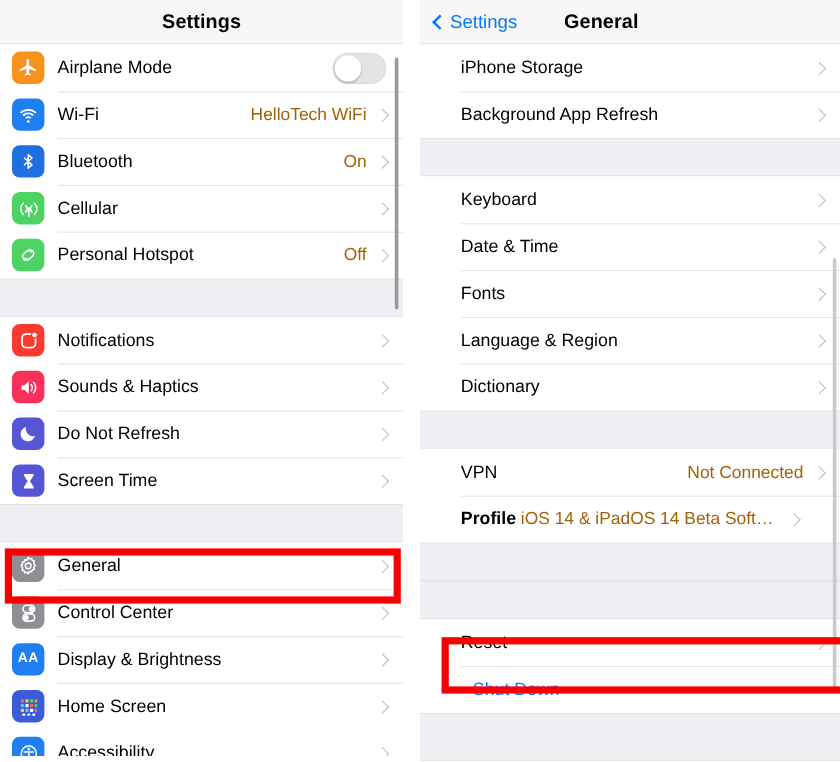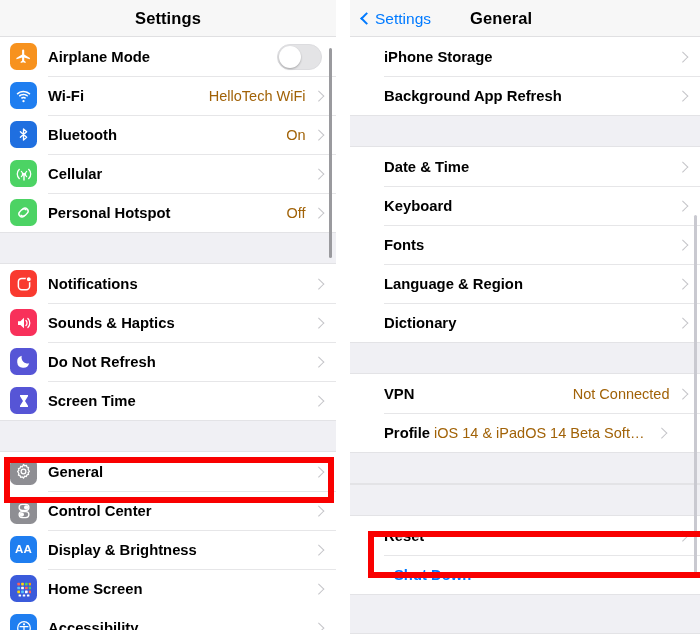--- a/index.html
+++ b/index.html
@@ -45,21 +45,21 @@
   .row + .row::before {
     content: ""; position: absolute; left: 48px; right: 0; top: 0; height: 1px; background: #e6e6e8;
   }
   .panel-right .row + .row::before { left: 34px; }
 
   .icon {
     width: 27px; height: 27px; border-radius: 6.5px; flex: 0 0 27px;
     display: flex; align-items: center; justify-content: center;
     color: #ffffff; margin-right: 11px;
   }
-  .row-label { font-size: 14.8px; color: #000000; flex: 1; white-space: nowrap; font-weight: bold; }
+  .row-label { font-size: 14.8px; color: #000000; flex: 1; white-space: nowrap; }
   .row-label.bold { font-weight: bold; flex: 0 0 auto; margin-right: 4px; }
   .row-value { font-size: 14.5px; color: #a16207; margin-right: 9px; white-space: nowrap;
     overflow: hidden; text-overflow: ellipsis; max-width: 215px; text-align: right; }
   .chev {
     width: 7.5px; height: 7.5px; border-top: 1.9px solid #c4c4c8; border-right: 1.9px solid #c4c4c8;
     transform: rotate(45deg); margin-right: 14px; flex: 0 0 auto;
   }
   .row-plain { padding-left: 34px; }
   .row-plain .row-label { font-size: 14.8px; }
   .link-label { color: #007aff; margin-left: 10px; }
@@ -311,25 +311,25 @@
         <div class="row row-plain">
           <span class="row-label">Background App Refresh</span>
           <span class="chev"></span>
         </div>
       </div>
 
       <div class="section-gap"></div>
 
       <div>
         <div class="row row-plain">
+          <span class="row-label">Keyboard</span>
+          <span class="chev"></span>
+        </div>
+        <div class="row row-plain">
           <span class="row-label">Date &amp; Time</span>
-          <span class="chev"></span>
-        </div>
-        <div class="row row-plain">
-          <span class="row-label">Keyboard</span>
           <span class="chev"></span>
         </div>
         <div class="row row-plain">
           <span class="row-label">Fonts</span>
           <span class="chev"></span>
         </div>
         <div class="row row-plain">
           <span class="row-label">Language &amp; Region</span>
           <span class="chev"></span>
         </div>

